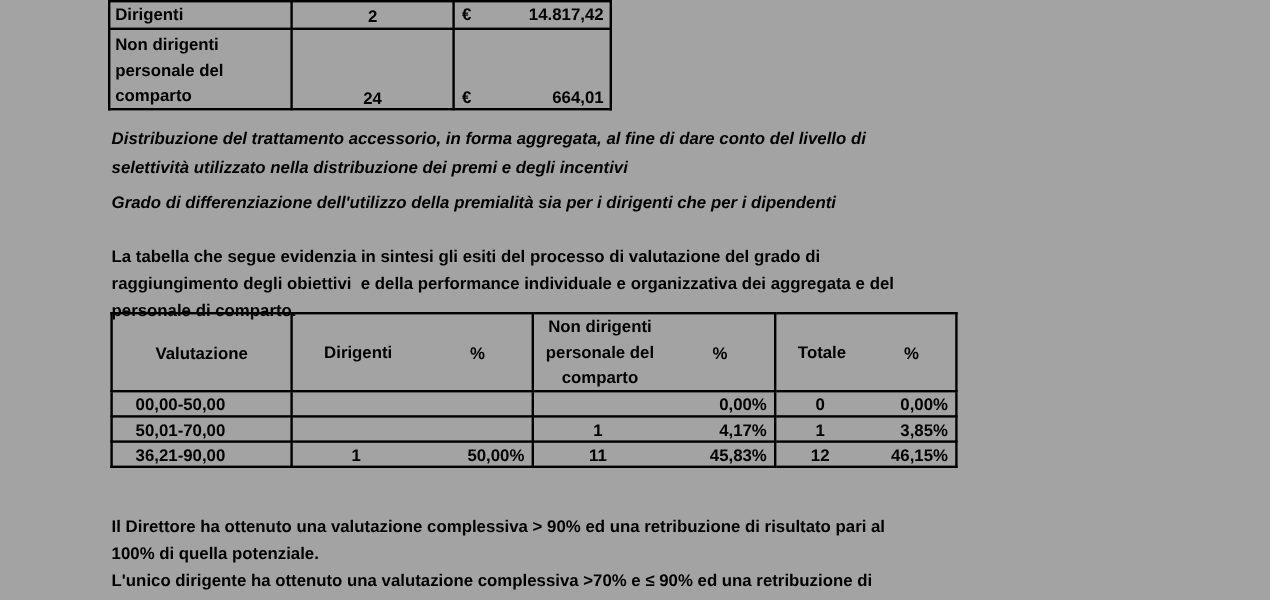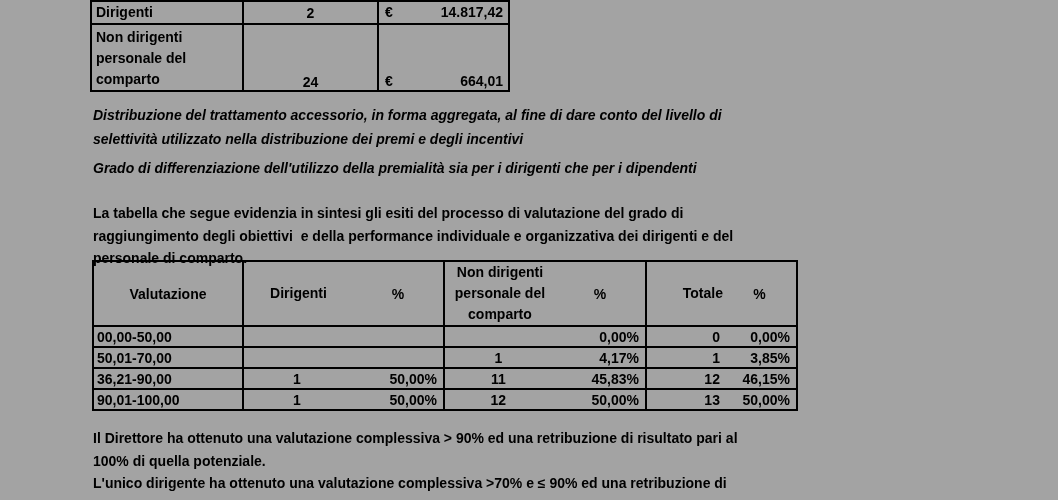--- a/index.html
+++ b/index.html
@@ -27,28 +27,28 @@
   .t-top tr.r1{height:20px;}
   .t-top tr.r2{height:62px;}
   .t-top tr.r2 td.lbl{vertical-align:top;padding-top:2px;}
   .t-top tr.r2 td.cnt,.t-top tr.r2 td.amt{vertical-align:bottom;text-align:center;}
   .t-top td.amt .amt-flex{display:flex;justify-content:space-between;padding:0 5px 1px 6px;}
 
   
   .t-main{left:92px;top:260px;}
   .t-main tr.hdr{height:62px;}
   .t-main tr.drow{height:21px;}
-  .t-main td.val{text-align:left;padding-left:3px;}
+  .t-main td.val{text-align:left;padding-left:19px;}
   .t-main td.val-h{text-align:center;}
   .grp{display:flex;align-items:center;width:100%;height:100%;}
   .grp .g-a{text-align:center;}
   .grp .g-b{text-align:right;padding-right:6px;box-sizing:border-box;}
   .c-dir .g-a{flex:110 0 0;} .c-dir .g-b{flex:91 0 0;}
   .c-cmp .g-a{flex:111 0 0;} .c-cmp .g-b{flex:91 0 0;}
-  .c-tot .g-a{flex:77 0 0;text-align:right;}  .c-tot .g-b{flex:74 0 0;}
+  .c-tot .g-a{flex:77 0 0;}  .c-tot .g-b{flex:74 0 0;}
   tr.hdr .grp .g-b{text-align:center;padding-right:0;}
   tr.hdr .grp .g-a{line-height:21px;}
 
   
   .p-italic1{top:103px;}
   .p-italic2{top:156px;}
   .p-intro{top:202px;}
   .p-footer{top:427px;}
 </style>
 </head>
@@ -90,21 +90,21 @@
     <div class="tline">Distribuzione del trattamento accessorio, in forma aggregata, al fine di dare conto del livello di</div>
     <div class="tline">selettività utilizzato nella distribuzione dei premi e degli incentivi</div>
   </div>
 
   <div class="block italic p-italic2">
     <div class="tline">Grado di differenziazione dell'utilizzo della premialità sia per i dirigenti che per i dipendenti</div>
   </div>
 
   <div class="block p-intro">
     <div class="tline">La tabella che segue evidenzia in sintesi gli esiti del processo di valutazione del grado di</div>
-    <div class="tline">raggiungimento degli obiettivi  e della performance individuale e organizzativa dei dirigenti e del</div>
+    <div class="tline">raggiungimento degli obiettivi  e della performance individuale e organizzativa dei aggregata e del</div>
     <div class="tline">personale di comparto.</div>
   </div>
 
   <table class="t-main">
     <colgroup>
         <col style="width:150px">
         <col style="width:201px">
         <col style="width:202px">
         <col style="width:151px">
       </colgroup>
@@ -190,41 +190,20 @@
             </div>
           </td>
       <td>
             <div class="grp c-tot">
               <span class="g-a">12</span>
               <span class="g-b">46,15%</span>
             </div>
           </td>
     </tr>
 
-    <tr class="drow">
-      <td class="val">90,01-100,00</td>
-      <td>
-            <div class="grp c-dir">
-              <span class="g-a">1</span>
-              <span class="g-b">50,00%</span>
-            </div>
-          </td>
-      <td>
-            <div class="grp c-cmp">
-              <span class="g-a">12</span>
-              <span class="g-b">50,00%</span>
-            </div>
-          </td>
-      <td>
-            <div class="grp c-tot">
-              <span class="g-a">13</span>
-              <span class="g-b">50,00%</span>
-            </div>
-          </td>
-    </tr>
   </tbody>
     </table>
 
   <div class="block p-footer">
     <div class="tline">Il Direttore ha ottenuto una valutazione complessiva &gt; 90% ed una retribuzione di risultato pari al</div>
     <div class="tline">100% di quella potenziale.</div>
     <div class="tline">L'unico dirigente ha ottenuto una valutazione complessiva &gt;70% e ≤ 90% ed una retribuzione di</div>
     <div class="tline">risultato pari al 90% di quella potenziale.</div>
   </div>
 

